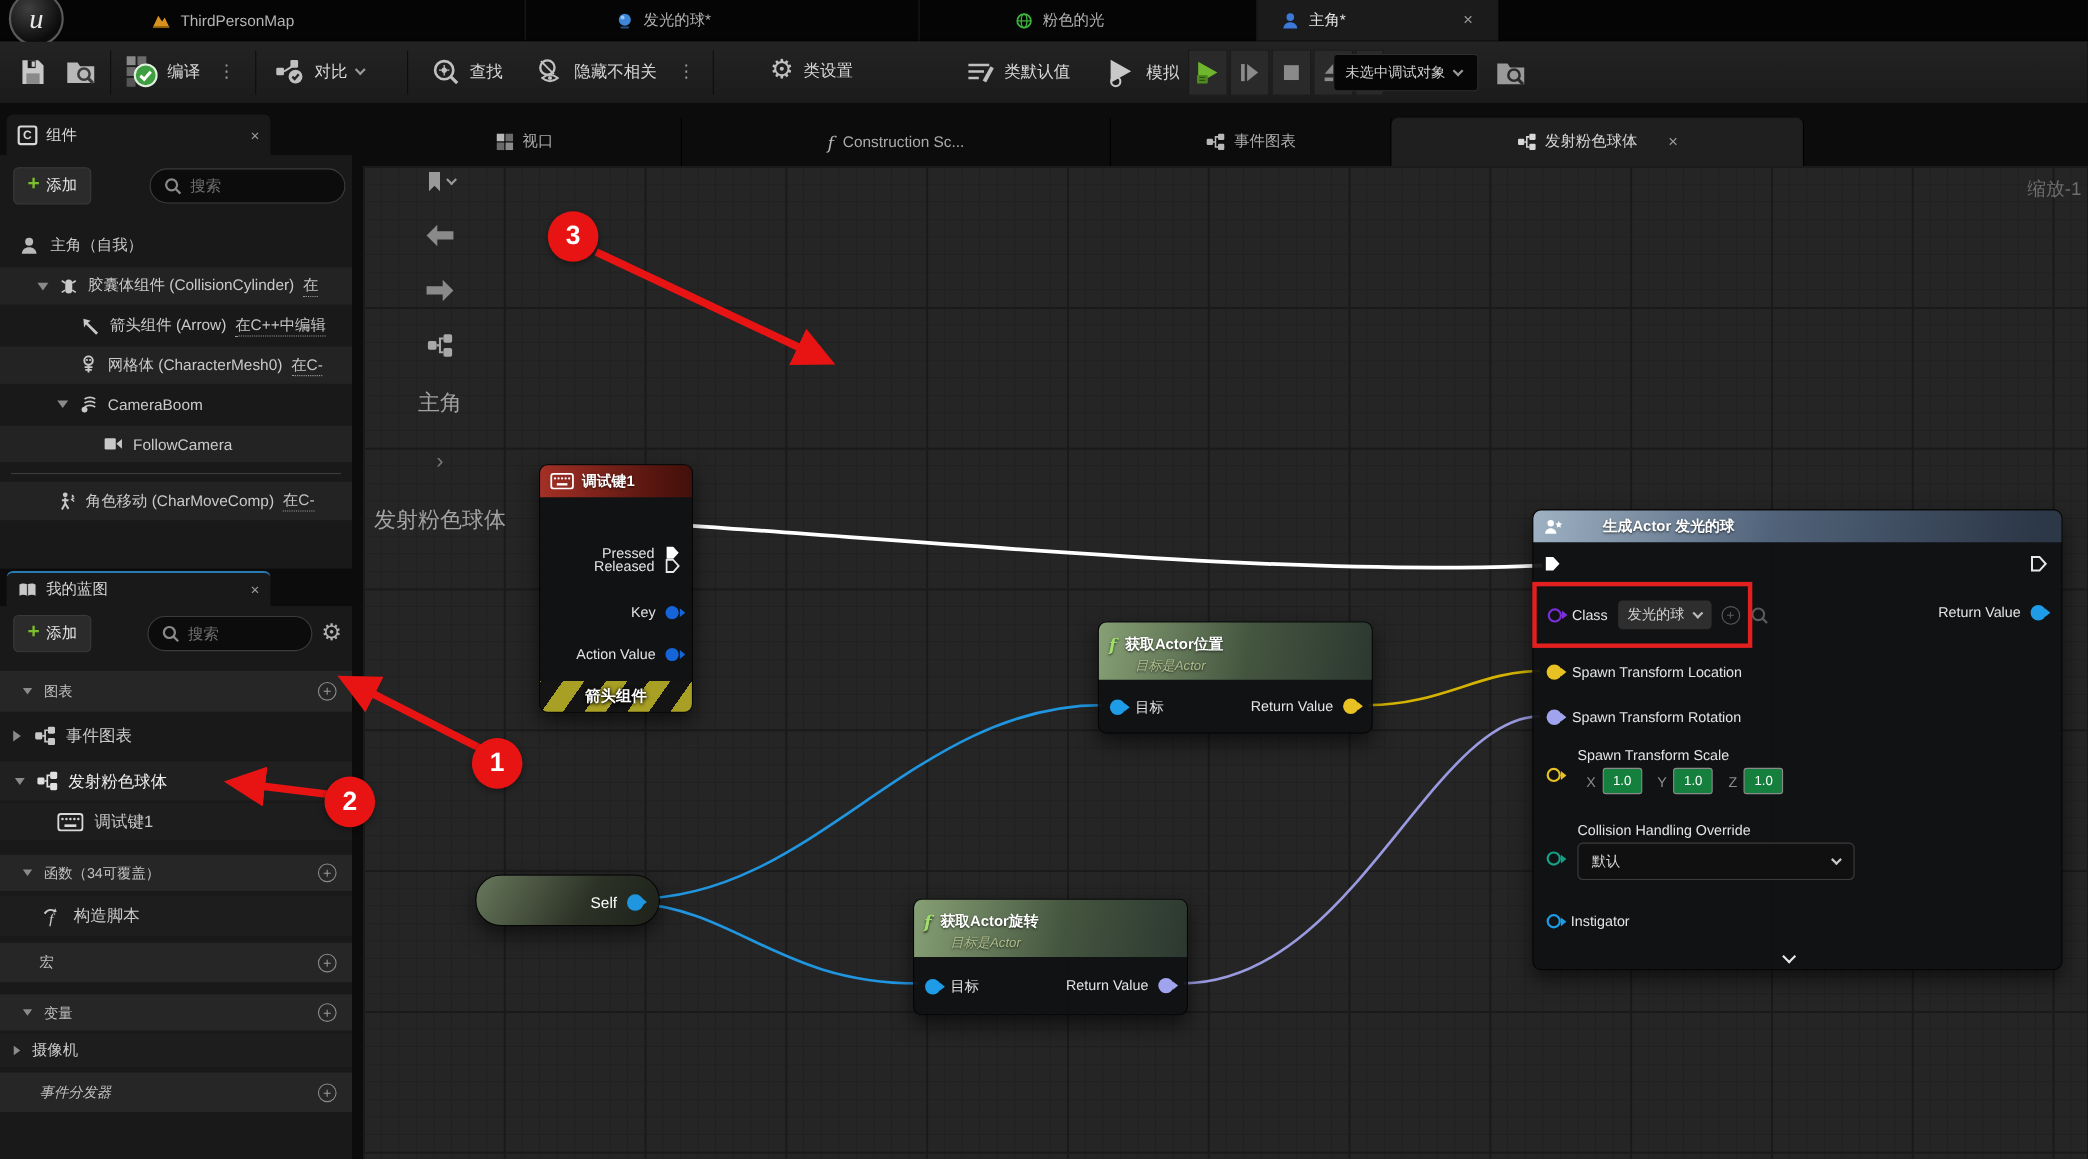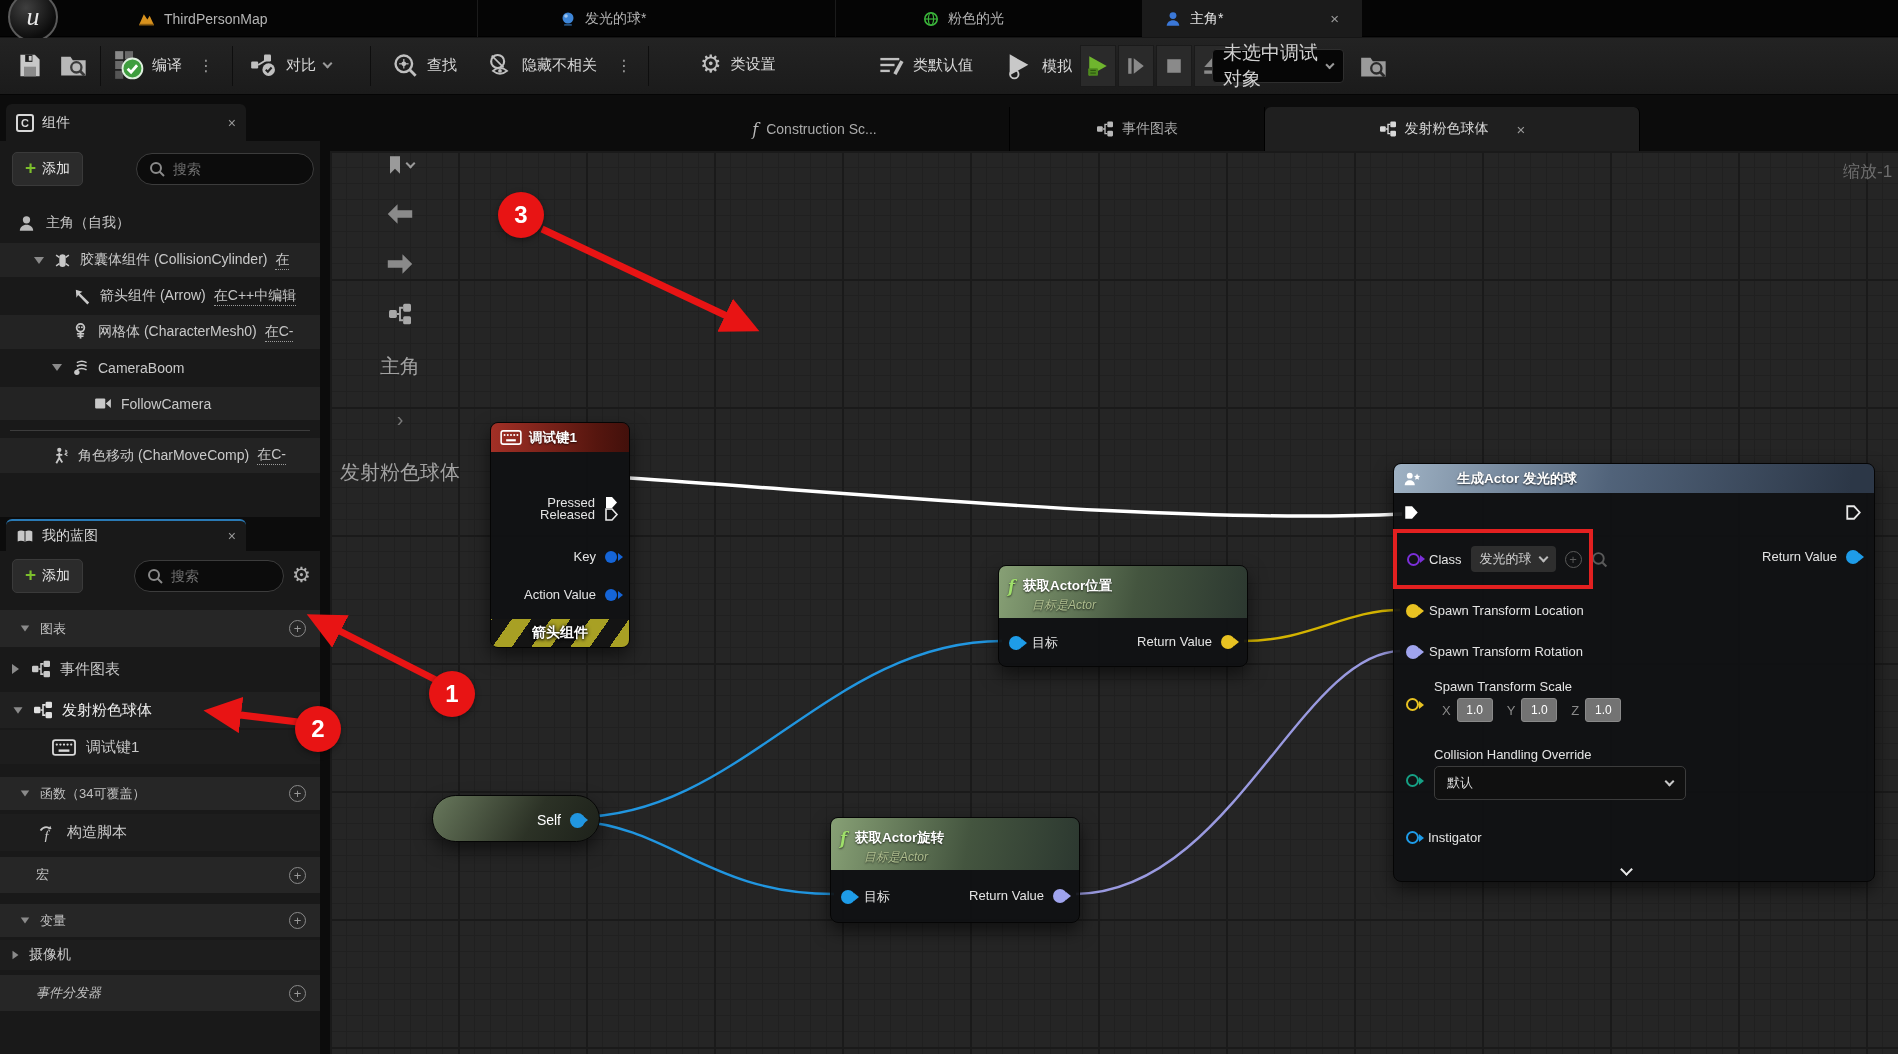--- a/index.html
+++ b/index.html
@@ -25,21 +25,21 @@
   .toolbar { left:0; top:38px; width:1898px; height:57px; background:linear-gradient(#232323,#1b1b1b);
              border-bottom:1px solid #050505; }
   .tbtxt { color:#d8d8d8; font-size:15px; }
   .tbsep { position:absolute; top:8px; width:1px; height:40px; background:#0e0e0e; }
   .kebab { color:#9a9a9a; font-size:16px; letter-spacing:0; }
   .chev { display:inline-block; width:7px; height:7px; border-right:2px solid #9a9a9a;
           border-bottom:2px solid #9a9a9a; transform:rotate(45deg); margin-top:-4px; }
   .playtile { width:36px; height:42px; background:#2a2a2a; border:1px solid #1a1a1a;
               display:flex; align-items:center; justify-content:center; }
   .debugbox { background:#060606; border:1px solid #2e2e2e; border-radius:4px; height:34px;
-              display:flex; align-items:center; gap:8px; padding:0 10px; color:#d0d0d0; font-size:19px; }
+              display:flex; align-items:center; gap:8px; padding:0 10px; color:#d0d0d0; font-size:13px; }
 
   
   .panel-strip { background:#0c0c0c; }
   .ptab { position:absolute; background:#191919; border-radius:6px 6px 0 0; display:flex;
           align-items:center; gap:8px; padding:0 10px; }
   .ptab .close { margin-left:auto; color:#9a9a9a; font-size:14px; }
   .addbtn { background:#2b2b2b; border:1px solid #3a3a3a; border-radius:5px; height:34px;
             display:flex; align-items:center; gap:6px; padding:0 12px; color:#e4e4e4; font-size:14px; }
   .addbtn .plus { color:#7cbf2c; font-size:19px; font-weight:bold; margin-top:-2px; }
   .searchpill { background:#0c0c0c; border:1px solid #3c3c3c; border-radius:16px; height:32px;
@@ -84,21 +84,21 @@
   .pin { position:relative; width:12px; height:12px; border-radius:50%; background:var(--pc); flex:none; }
   .pin::after { content:""; position:absolute; left:13px; top:50%; margin-top:-4px;
                 border-left:5px solid var(--pc); border-top:4px solid transparent; border-bottom:4px solid transparent; }
   .pin.hollow { background:transparent; border:2.5px solid var(--pc); width:13px; height:13px; }
   .pin.hollow::after { left:11px; }
   .prow { position:absolute; display:flex; align-items:center; gap:9px; color:#e4e4e4; font-size:13px; }
   .hazard { position:absolute; left:0; bottom:0; width:100%; height:28px; border-radius:0 0 7px 7px;
             background:repeating-linear-gradient(-55deg,#a8a024 0 16px,#141414 16px 32px);
             display:flex; align-items:center; justify-content:center; color:#fff; font-weight:bold;
             font-size:14px; text-shadow:0 1px 3px #000,0 0 4px #000; }
-  .valbox { background:#737373; border:1px solid #8a8a8a; border-radius:3px; min-width:36px; height:24px;
+  .valbox { background:#15803d; border:1px solid #8a8a8a; border-radius:3px; min-width:36px; height:24px;
             display:flex; align-items:center; justify-content:center; color:#fff; font-size:12px; padding:0 4px; }
   .ddbox { background:#101010; border:1px solid #3c3c3c; border-radius:5px; display:flex; align-items:center;
            color:#d8d8d8; font-size:13px; padding:0 12px; justify-content:space-between; }
   .chip { background:#2e2e2e; border-radius:4px; height:26px; display:flex; align-items:center; gap:8px;
           padding:0 9px; color:#cfcfcf; font-size:13px; }
 
   
   .anncircle { position:absolute; width:46px; height:46px; border-radius:50%; background:#e81414;
                color:#fff; font-size:24px; font-weight:bold; display:flex; align-items:center;
                justify-content:center; box-shadow:0 2px 6px rgba(0,0,0,.4); }
@@ -466,20 +466,29 @@
       <span style="margin-left:36px;font-style:italic;">事件分发器</span>
       <span class="pluscircle" style="margin-left:auto;margin-right:14px;">
           <span>+</span>
         </span>
     </div>
   </div>
 
   <div class="abs" style="left:320px;top:95px;width:10px;height:959px;background:#0c0c0c;"></div>
 
   <div class="abs graphstrip">
+    <div class="gtab" style="left:5px;width:285px;">
+      <svg width="16" height="16" viewBox="0 0 14 14">
+          <rect x="0.5" y="0.5" width="6" height="6" fill="#b8b8b8"></rect>
+          <rect x="7.5" y="0.5" width="6" height="6" fill="#6a6a6a"></rect>
+          <rect x="0.5" y="7.5" width="6" height="6" fill="#6a6a6a"></rect>
+          <rect x="7.5" y="7.5" width="6" height="6" fill="#8a8a8a"></rect>
+        </svg>
+      <span>视口</span>
+    </div>
     <div class="gtab" style="left:290px;width:390px;">
       <span style="font-family:'DejaVu Serif',serif;font-style:italic;font-size:16px;color:#b8b8b8;">f</span>
       <span>Construction Sc...</span>
     </div>
     <div class="gtab" style="left:680px;width:255px;">
       <svg width="18" height="16" viewBox="0 0 15 14">
           <rect x="0.5" y="4.5" width="5" height="5" rx="1" fill="#b8b8b8"></rect>
           <rect x="9.5" y="0.5" width="5" height="5" rx="1" fill="#b8b8b8"></rect>
           <rect x="9.5" y="8.5" width="5" height="5" rx="1" fill="#b8b8b8"></rect>
           <path d="M5.5 7 H7.5 V3 H9.5 M7.5 7 V11 H9.5" fill="none" stroke="#b8b8b8" stroke-width="1.2"></path>

